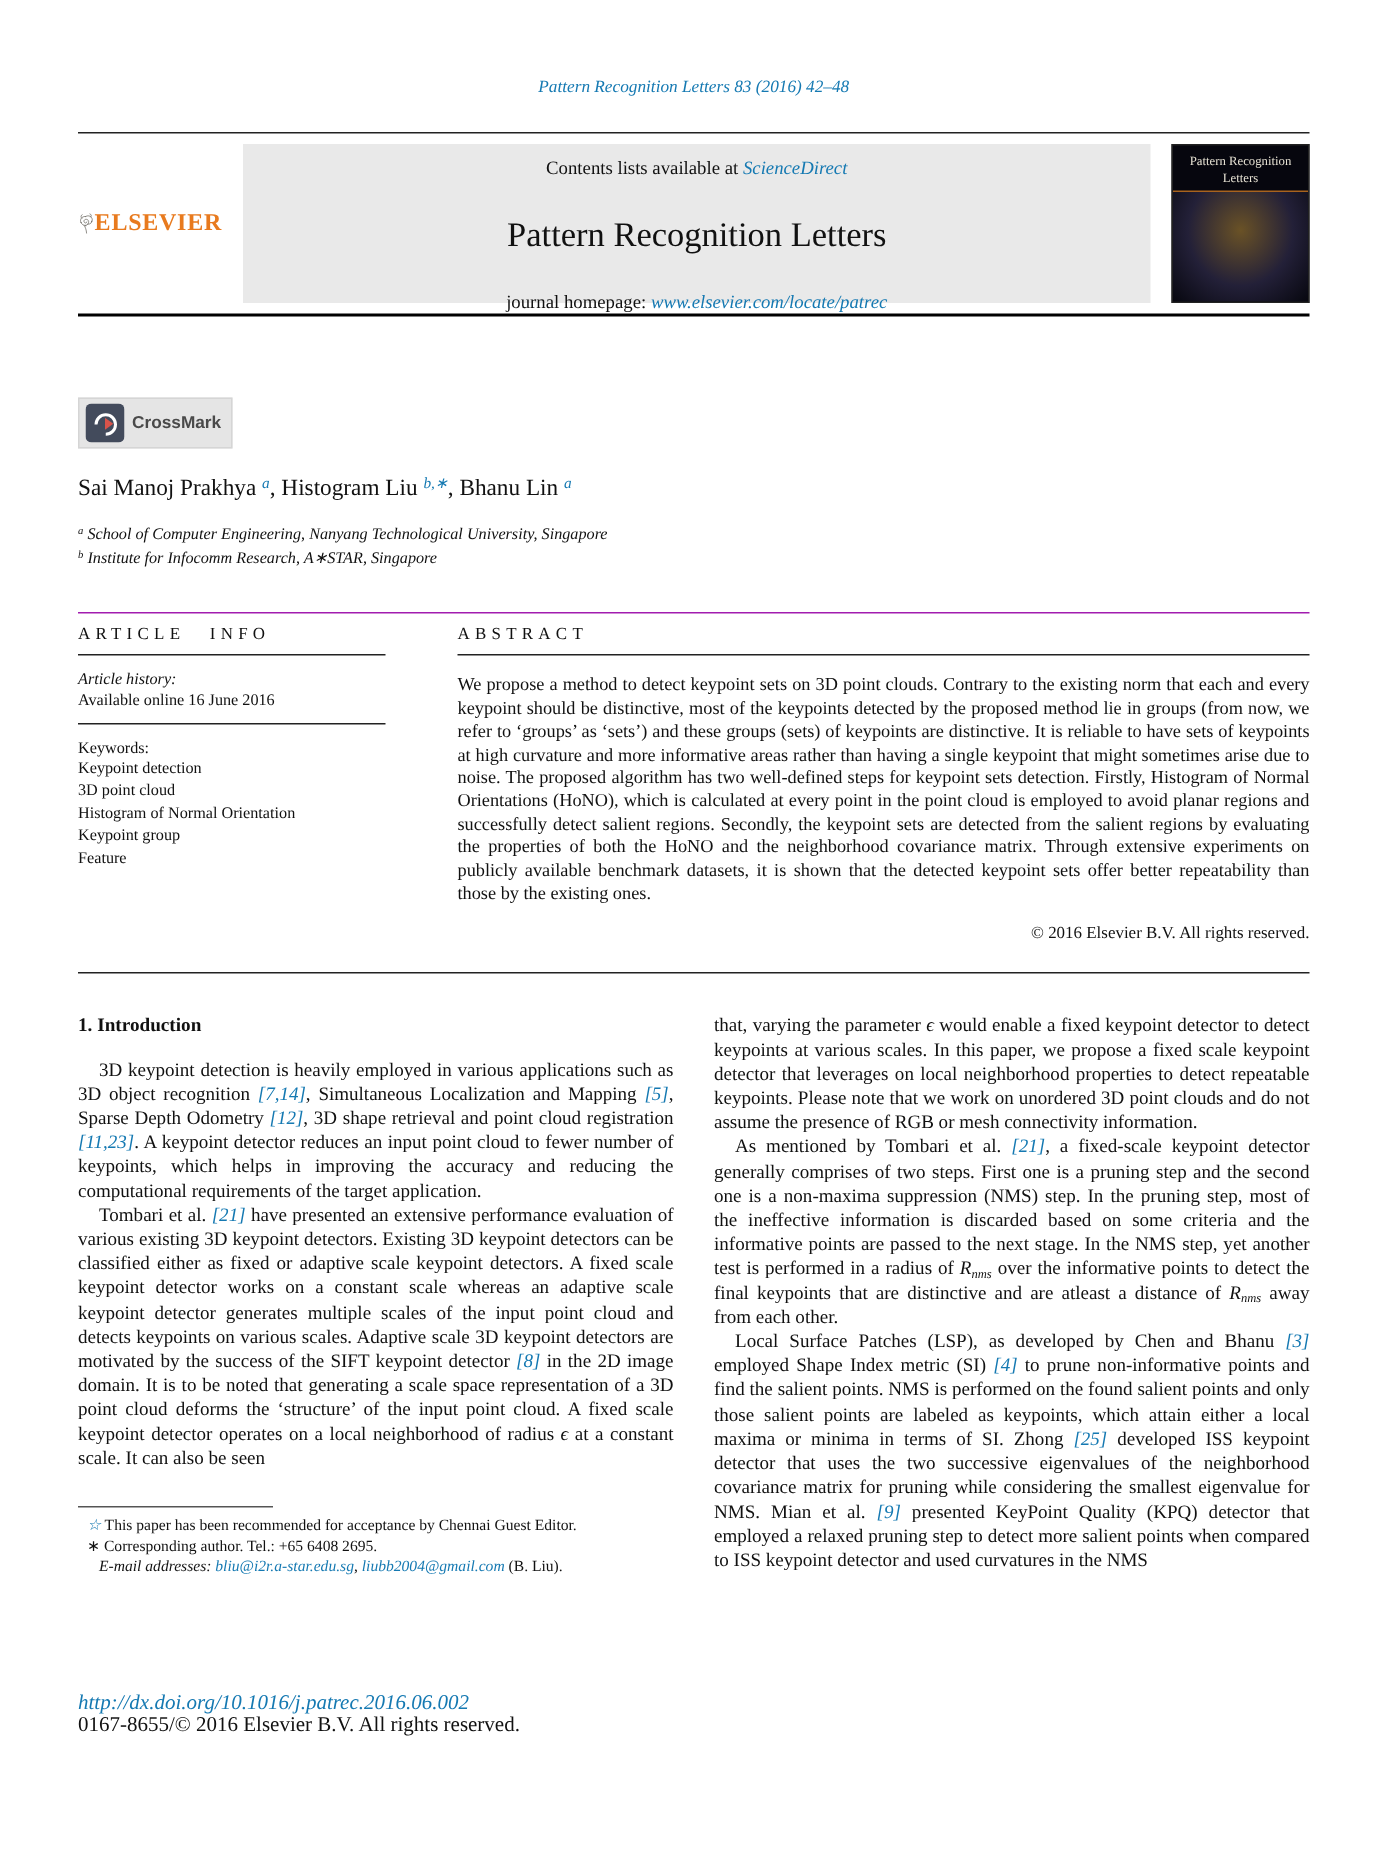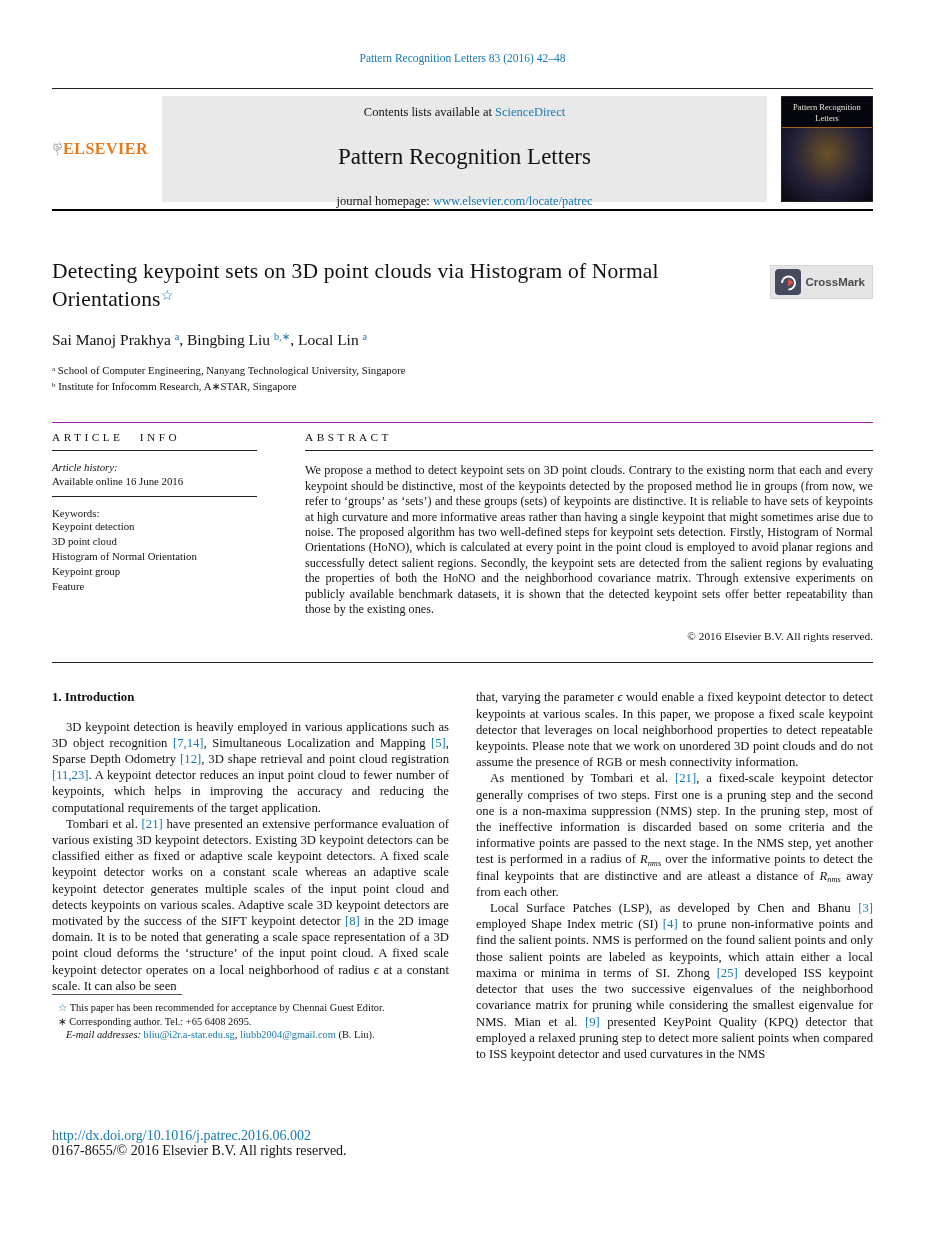--- a/index.html
+++ b/index.html
@@ -6,21 +6,21 @@
   html, body { width: 925px; }
   body {
     height: 1234px;
     overflow: hidden;
     background: #ffffff;
     color: #111;
     font-family: "Liberation Serif", serif;
   }
   .page { width: 821px; margin: 0 auto; padding-top: 52px; position: relative; height: 1234px; }
 
-  .lnk { color: #1579b2; }
+  .lnk { color: #1579b2; font-style: italic; }
   .it { font-style: italic; }
   sup { font-size: 66%; line-height: 0; position: relative; vertical-align: baseline; top: -0.45em; }
   sub { font-size: 66%; line-height: 0; position: relative; vertical-align: baseline; bottom: -0.25em; }
   p { margin: 0; }
 
   .citation { text-align: center; font-size: 11.5px; color: #1579b2; }
   .rule-thin  { border-top: 1px solid #222; margin-top: 24px; }
   .rule-thick { border-top: 2.5px solid #000; margin-top: 7px; }
   .rule-body  { border-top: 1px solid #222; margin-top: 20px; }
 
@@ -33,40 +33,40 @@
   .cover { width: 92px; background: #06060e; border: 1px solid #222; display: flex; flex-direction: column; overflow: hidden; }
   .cover-title { color: #e7e2d4; font-size: 8.5px; text-align: center; padding: 5px 3px 4px; line-height: 1.25; border-bottom: 1px solid #a8631e; }
   .cover-art { flex: 1; background: radial-gradient(ellipse at 50% 35%, #6a5226 0%, #232038 55%, #07070f 100%); }
 
   .title-row { display: flex; justify-content: space-between; margin-top: 46px; }
   .title { font-size: 21.5px; font-weight: 400; line-height: 28px; width: 688px; letter-spacing: 0.2px; }
   .crossmark { border: 1px solid #d5d5d5; background: #e5e5e5; display: flex; align-items: center; gap: 5px; padding: 3px 7px 3px 4px; align-self: flex-start; margin-top: 8px; }
   .crossmark-label { font-family: "Liberation Sans", sans-serif; font-size: 11.5px; color: #4a4a4a; font-weight: 600; }
 
   .authors { margin-top: 18px; font-size: 15.5px; }
-  .affils  { margin-top: 13px; font-size: 10.8px; line-height: 1.5; }
+  .affils  { margin-top: 13px; font-size: 10.8px; font-style: italic; line-height: 1.5; }
 
   .infoblock { margin-top: 28px; border-top: 1px solid #a21caf; display: flex; }
   .info-left  { width: 205px; font-size: 10.8px; }
   .info-right { flex: 1; margin-left: 48px; }
   .sec-head { font-size: 11.3px; letter-spacing: 3.5px; word-spacing: 10px; padding: 8px 0 7px; border-bottom: 1px solid #222; }
   .hist-label { margin-top: 10px; font-style: italic; }
   .hist-value { margin-top: 2px; }
   .info-rule { border-top: 1px solid #222; margin: 9px 0 10px; }
   .kw-label { }
   .kw { line-height: 15px; }
   .abs-text { font-size: 12.2px; line-height: 15.4px; text-align: justify; margin-top: 12px; }
   .copyright { text-align: right; font-size: 11.3px; margin-top: 13px; }
 
   .columns { display: flex; gap: 27px; margin-top: 26px; font-size: 12.7px; line-height: 16.2px; text-align: justify; }
   .col { flex: 1; min-width: 0; }
   .sec1 { font-weight: bold; font-size: 12.8px; margin-bottom: 13px; text-align: left; }
   .para.indent { text-indent: 14px; }
 
-  .footnotes { margin-top: 0; font-size: 10.4px; line-height: 13.6px; text-align: left; }
+  .footnotes { margin-top: 24px; font-size: 10.4px; line-height: 13.6px; text-align: left; }
   .fn-rule { border-top: 1px solid #555; width: 130px; margin-bottom: 6px; }
   .fn { padding-left: 6px; }
   .fn.fn-email { padding-left: 14px; }
 
   .imprint { position: absolute; left: 0; bottom: 76px; font-size: 14px; line-height: 15px; }
 </style>
 </head>
 <body>
 
 <div class="page">
@@ -101,32 +101,31 @@
 
     <div class="cover">
       <div class="cover-title">Pattern Recognition Letters</div>
       <div class="cover-art"></div>
     </div>
   </div>
 
   <div class="rule-thick"></div>
 
   <div class="title-row">
-    <h1 class="title"><span>Detecting keypoint sets on 3D point clouds via Histogram of Normal Orientations</span><sup class="lnk">☆</sup></h1>
     <div class="crossmark">
       <svg width="26" height="26" viewBox="0 0 26 26">
         <rect x="0" y="0" width="26" height="26" rx="4" fill="#434b5c"></rect>
         <path d="M7 14 a6.5 6.5 0 1 1 6.5 6.5" stroke="#ffffff" stroke-width="2" fill="none"></path>
         <path d="M13 9.5 l5.5 4 -5.5 4 z" fill="#d9534a"></path>
       </svg>
       <span class="crossmark-label">CrossMark</span>
     </div>
   </div>
 
-  <div class="authors"><span>Sai Manoj Prakhya </span><sup class="lnk">a</sup><span>, Bingbing Liu </span><sup class="lnk">b,∗</sup><span>, Local Lin </span><sup class="lnk">a</sup></div>
+  <div class="authors"><span>Sai Manoj Prakhya </span><sup class="lnk">a</sup><span>, Histogram Liu </span><sup class="lnk">b,∗</sup><span>, Bhanu Lin </span><sup class="lnk">a</sup></div>
 
   <div class="affils">
     <div><sup>a</sup><span> School of Computer Engineering, Nanyang Technological University, Singapore</span></div>
     <div><sup>b</sup><span> Institute for Infocomm Research, A∗STAR, Singapore</span></div>
   </div>
 
   <div class="infoblock">
     <div class="info-left">
       <div class="sec-head">ARTICLE INFO</div>
       <div class="hist-label">Article history:</div>

